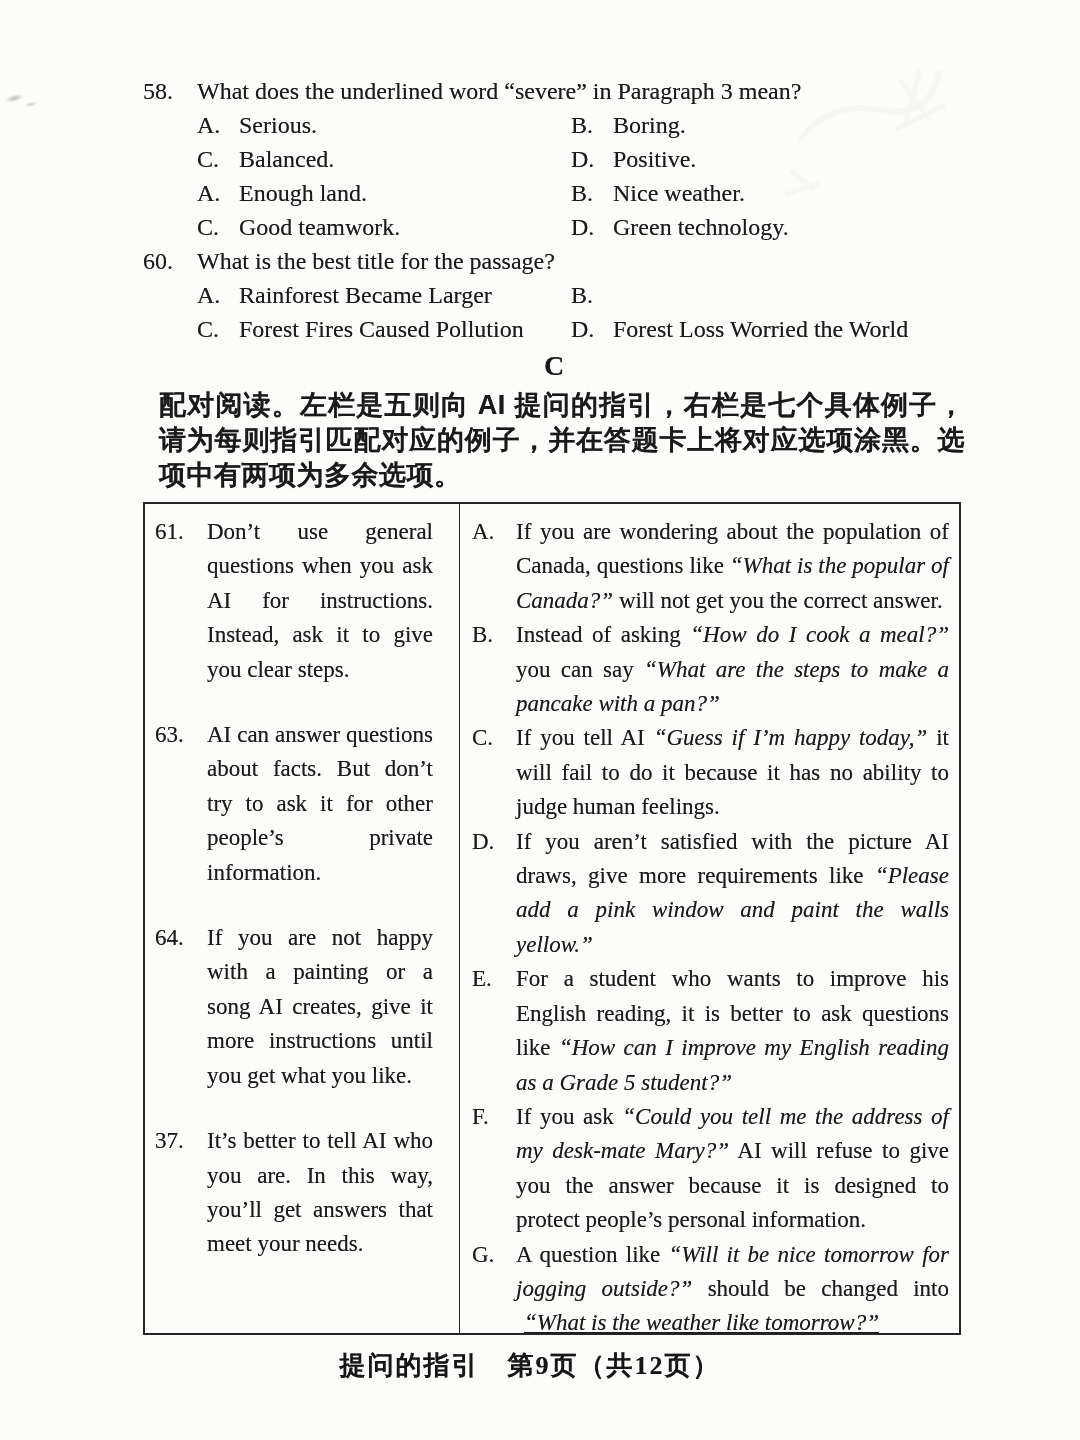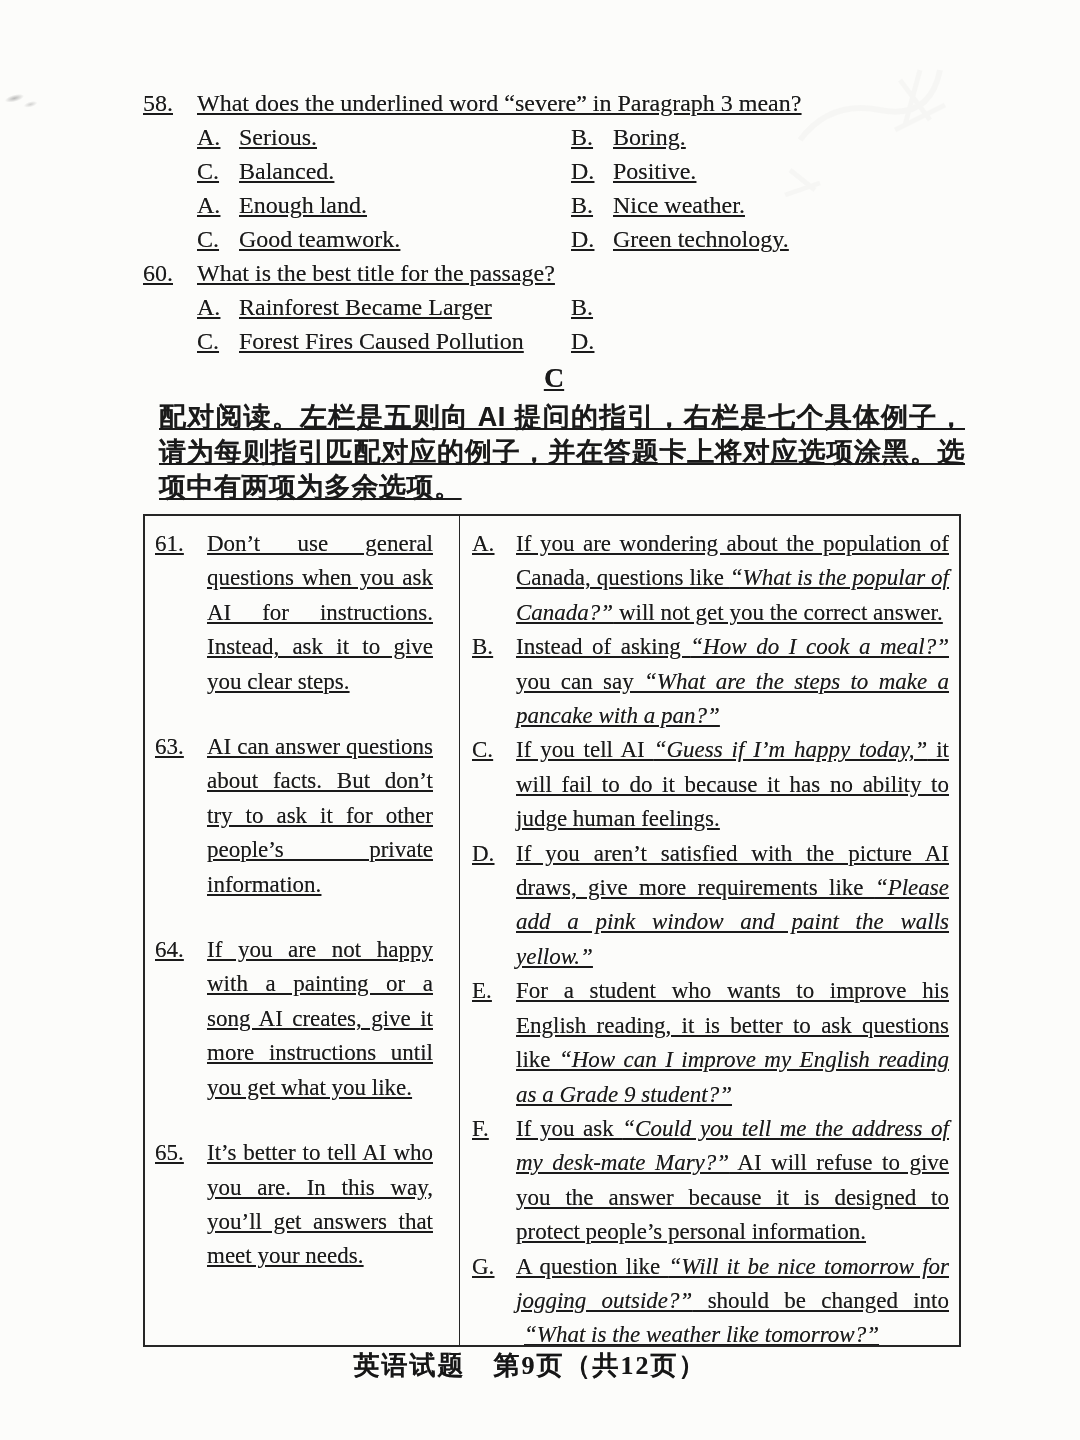--- a/index.html
+++ b/index.html
@@ -7,21 +7,21 @@
   .page{
     position:relative;
     width:1080px;height:1440px;
     background:#fcfcfa;
     font-family:"Liberation Serif","DejaVu Serif",serif;
     color:#1a1a1a;
     overflow:hidden;
     text-shadow:0 0 .5px rgba(25,25,25,.55);
   }
   .content{
-    position:absolute;top:86px;left:143px;width:822px;text-decoration:underline;
+    position:absolute;top:74px;left:143px;width:822px;
   }
   
   .q-block{font-size:24px;line-height:34px;}
   .q-row{display:flex;}
   .q-num{width:54px;flex:none;}
   .q-text{flex:1;}
   .opts{margin-left:54px;display:grid;grid-template-columns:374px 1fr;}
   .opt{display:flex;}
   .opt-label{width:42px;flex:none;}
   
@@ -156,20 +156,21 @@
         </div>
         <div class="opt">
           <span class="opt-label">B.</span>
         </div>
         <div class="opt">
           <span class="opt-label">C.</span>
           <span>Forest Fires Caused Pollution</span>
         </div>
         <div class="opt">
           <span class="opt-label">D.</span>
+          <span>Forest Loss Worried the World</span>
         </div>
       </div>
     </div>
 
     <div class="section-heading">C</div>
     <p class="instructions">配对阅读。左栏是五则向 AI 提问的指引，右栏是七个具体例子，请为每则指引匹配对应的例子，并在答题卡上将对应选项涂黑。选项中有两项为多余选项。</p>
 
     <div class="match-table">
 
       <div class="cell cell-left">
@@ -179,21 +180,21 @@
         </div>
         <div class="match-item">
           <span class="mi-num">63.</span>
           <span class="mi-text">AI can answer questions about facts. But don’t try to ask it for other people’s private information.</span>
         </div>
         <div class="match-item">
           <span class="mi-num">64.</span>
           <span class="mi-text">If you are not happy with a painting or a song AI creates, give it more instructions until you get what you like.</span>
         </div>
         <div class="match-item">
-          <span class="mi-num">65.</span>
+          <span class="mi-num">37.</span>
           <span class="mi-text">It’s better to tell AI who you are. In this way, you’ll get answers that meet your needs.</span>
         </div>
       </div>
 
       <div class="cell cell-right">
         <div class="match-item">
           <span class="mi-letter">A.</span>
           <span class="mi-text"><span>If you are wondering about the population of Canada, questions like </span><span class="it">“What is the popular of Canada?”</span><span> will not get you the correct answer.</span></span>
         </div>
         <div class="match-item">
@@ -203,30 +204,30 @@
         <div class="match-item">
           <span class="mi-letter">C.</span>
           <span class="mi-text"><span>If you tell AI </span><span class="it">“Guess if I’m happy today,”</span><span> it will fail to do it because it has no ability to judge human feelings.</span></span>
         </div>
         <div class="match-item">
           <span class="mi-letter">D.</span>
           <span class="mi-text"><span>If you aren’t satisfied with the picture AI draws, give more requirements like </span><span class="it">“Please add a pink window and paint the walls yellow.”</span></span>
         </div>
         <div class="match-item">
           <span class="mi-letter">E.</span>
-          <span class="mi-text"><span>For a student who wants to improve his English reading, it is better to ask questions like </span><span class="it">“How can I improve my English reading as a Grade 9 student?”</span></span>
+          <span class="mi-text"><span>For a student who wants to improve his English reading, it is better to ask questions like </span><span class="it">“How can I improve my English reading as a Grade 5 student?”</span></span>
         </div>
         <div class="match-item">
           <span class="mi-letter">F.</span>
           <span class="mi-text"><span>If you ask </span><span class="it">“Could you tell me the address of my desk-mate Mary?”</span><span> AI will refuse to give you the answer because it is designed to protect people’s personal information.</span></span>
         </div>
         <div class="match-item">
           <span class="mi-letter">G.</span>
           <span class="mi-text"><span>A question like </span><span class="it">“Will it be nice tomorrow for jogging outside?”</span><span> should be changed into </span><span class="un">“What is the weather like tomorrow?”</span></span>
         </div>
       </div>
 
     </div>
   </div>
 
-  <div class="page-footer">英语试题　第9页（共12页）</div>
+  <div class="page-footer">提问的指引　第9页（共12页）</div>
 
 </div>
 
 </body></html>

